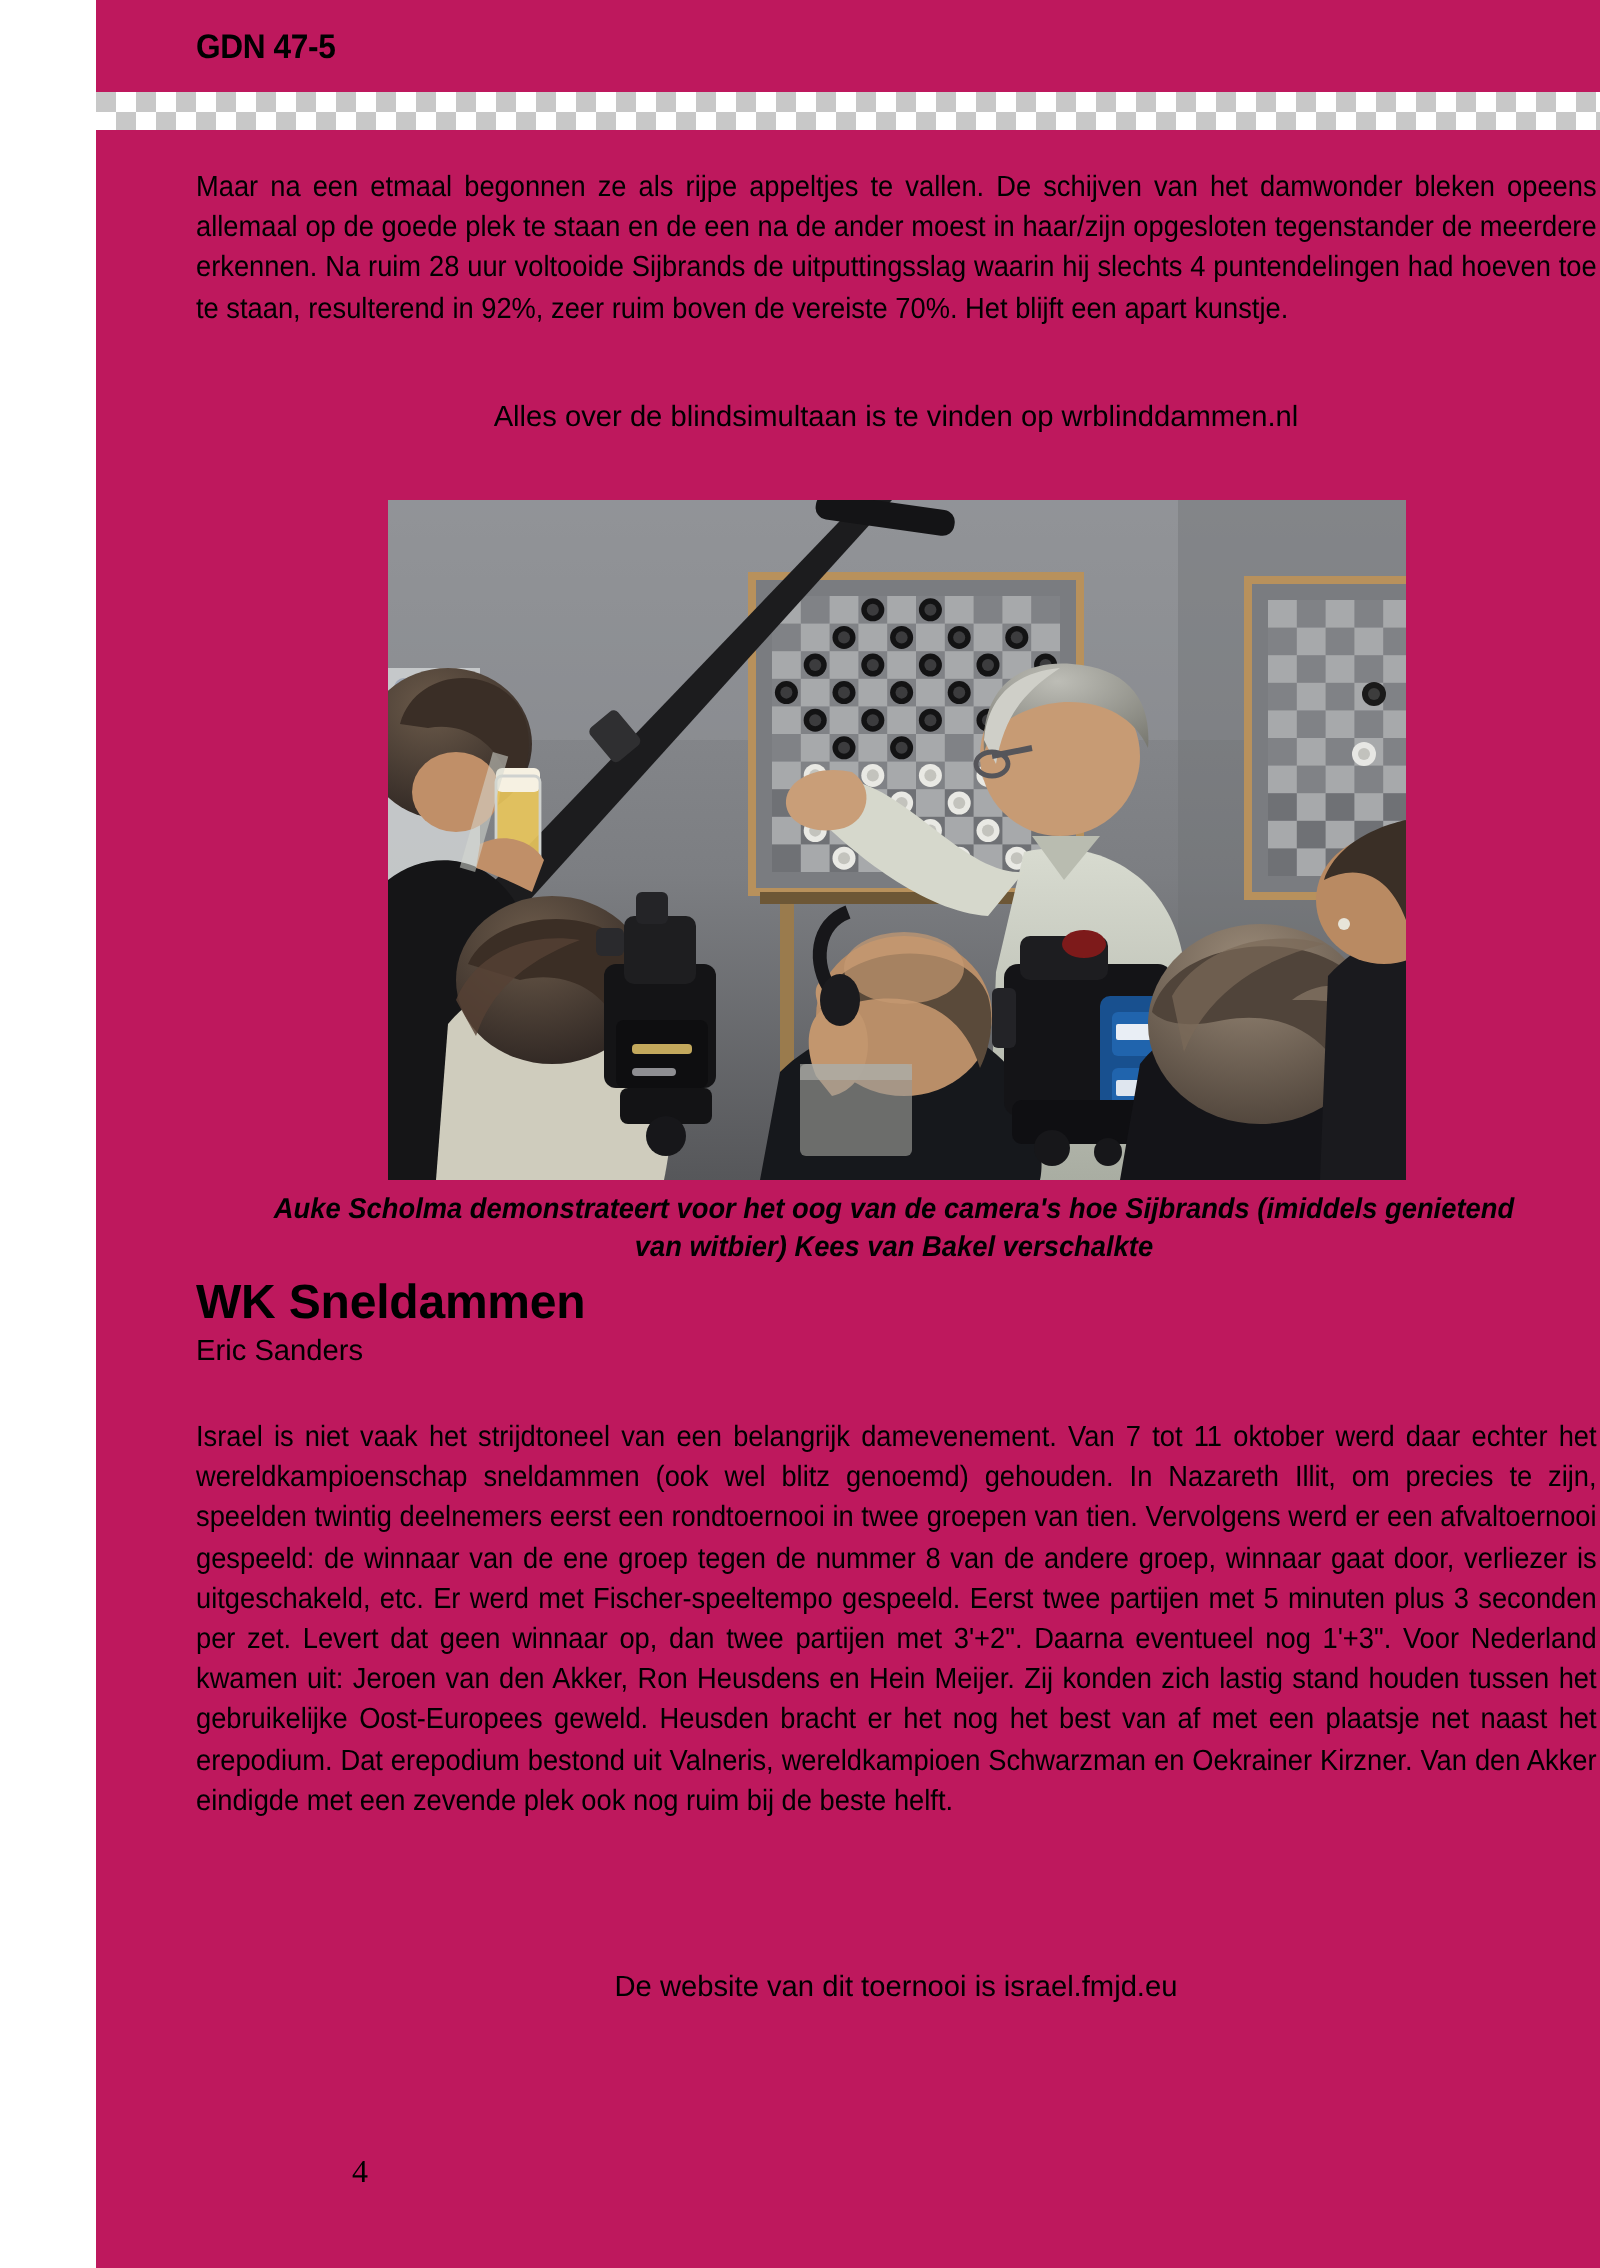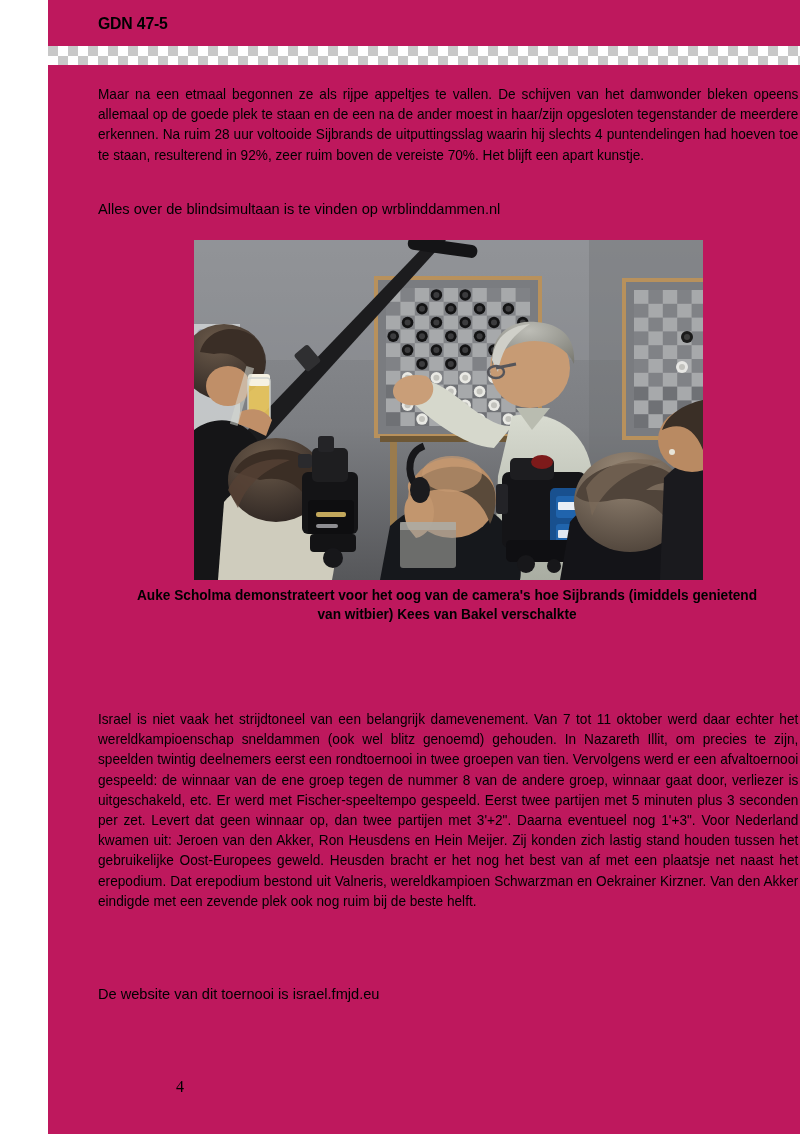--- a/index.html
+++ b/index.html
@@ -89,35 +89,36 @@
     text-justify: inter-word;
     transform: scaleX(0.935);
     transform-origin: left top;
     width: 749px;
   }
   p.body-par-wide {
     margin: 0;
     font-family: "Liberation Sans", sans-serif;
     font-size: 14.6px;
     line-height: 20.2px;
-    text-align: left;
+    text-align: center;
     width: 700px;
   }
 
   .par-intro  { position: absolute; left: 0; top: 84px; }
   .par-link   { position: absolute; left: 0; top: 199px; }
   .par-main   { position: absolute; left: 0; top: 709px; }
   .par-site   { position: absolute; left: 0; top: 984px; }
 
   
   .photo-figure {
     position: absolute;
     left: 146px;
-    top: 240px;
+    top: 250px;
     width: 509px;
+    font-style: italic;
   }
   .photo {
     position: relative;
     width: 509px;
     height: 340px;
     overflow: hidden;
     background: #3a3a3c;
   }
   .photo svg { display: block; }
 
@@ -506,16 +507,20 @@
           <circle cx="478" cy="212" r="3" fill="#e7e4d8"></circle>
         </g>
 
         <rect x="206" y="282" width="56" height="46" rx="3" fill="#9b9b96" opacity="0.65"></rect>
         <rect x="206" y="282" width="56" height="8" fill="#b4b4ae" opacity="0.6"></rect>
       </svg>
     </div>
     <figcaption class="photo-caption">Auke Scholma demonstrateert voor het oog van de camera's hoe Sijbrands (imiddels genietend van witbier) Kees van Bakel verschalkte</figcaption>
   </figure>
 
+  <div class="article-head">
+    <h2 class="article-title">WK Sneldammen</h2>
+    <div class="article-byline">Eric Sanders</div>
+  </div>
 
   <div class="folio">4</div>
 
 </div>
 
 </body></html>

